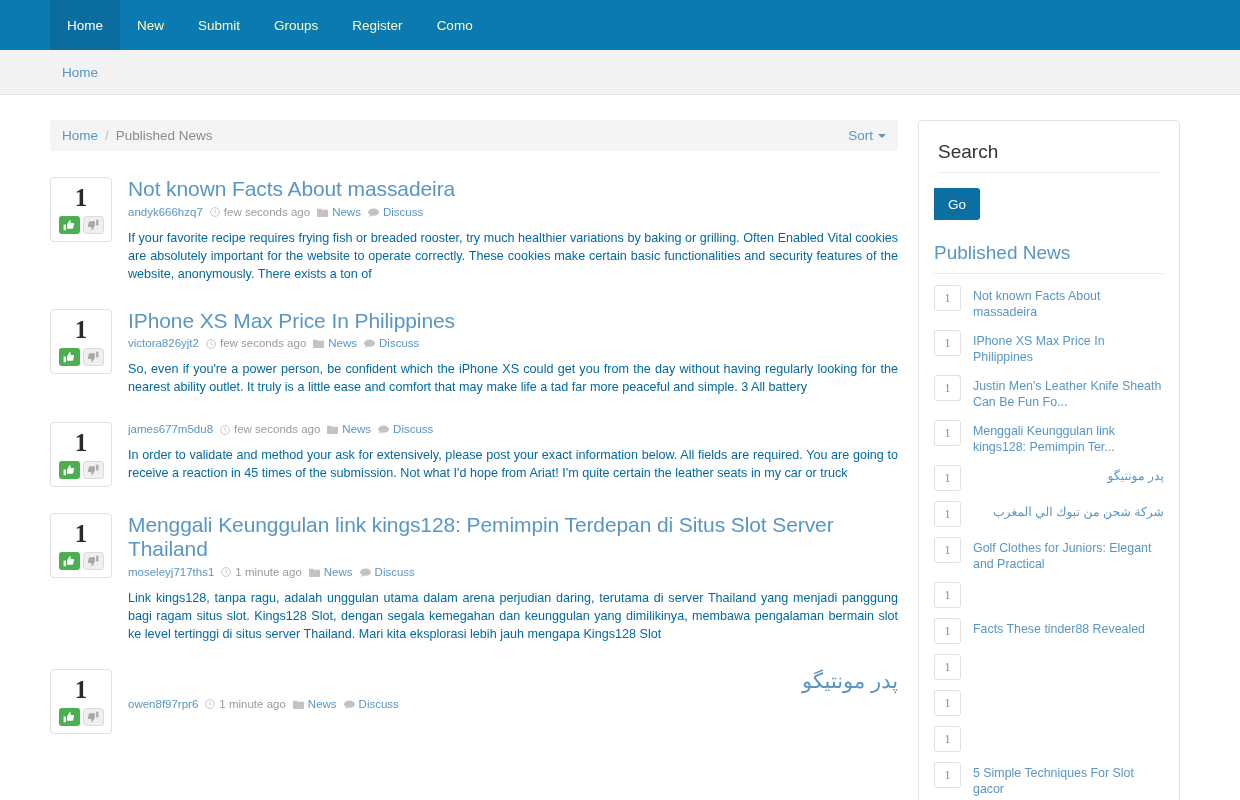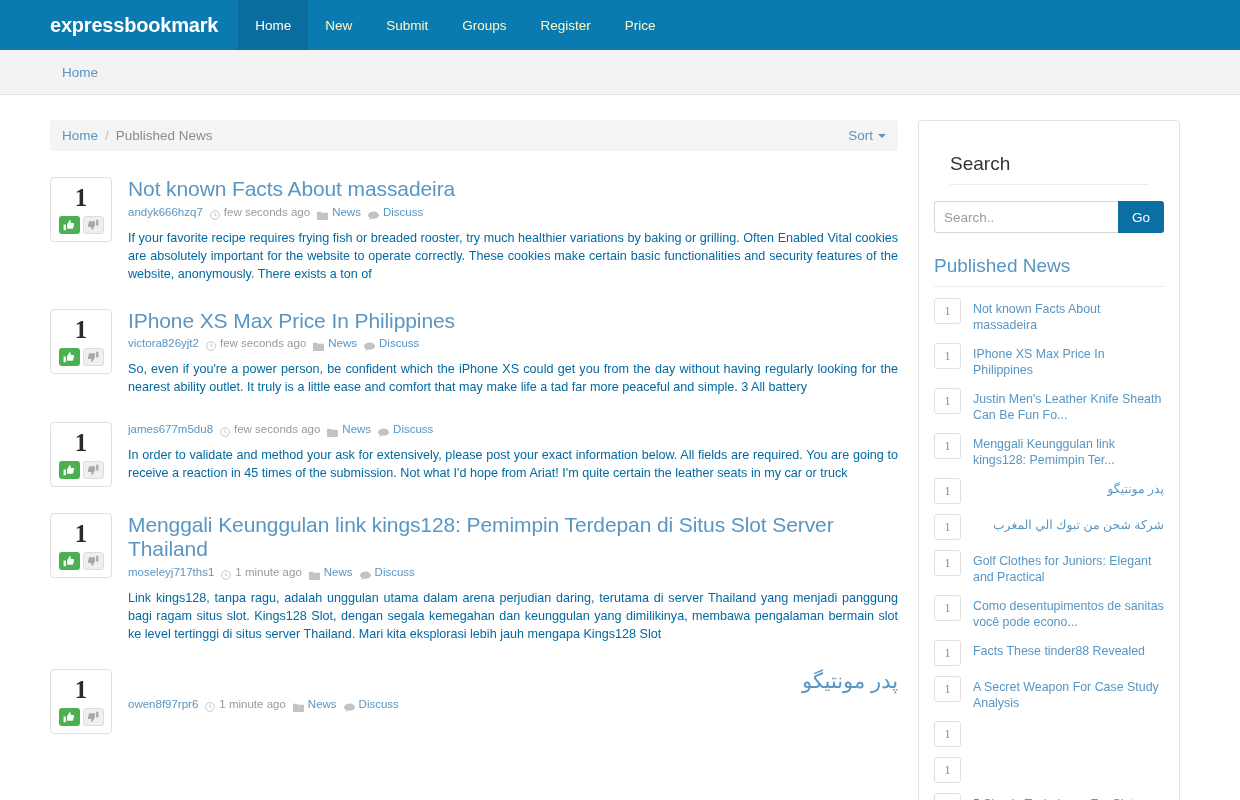--- a/index.html
+++ b/index.html
@@ -142,21 +142,21 @@
     font-weight: normal;
     margin: 0 0 4px 0;
     letter-spacing: -0.1px;
   }
   .atitle.rtl { direction: rtl; text-align: right; unicode-bidi: bidi-override; }
   .ameta {
     font-size: 11.5px;
     color: #9a9a9a;
     margin-bottom: 9px;
     display: flex;
-    align-items: flex-end;
+    align-items: center;
     flex-wrap: wrap;
     gap: 0;
     line-height: 15px;
   }
   .ameta a { color: #5896c4; text-decoration: none; }
   .ameta .mi { margin-right: 4px; display: inline-flex; align-items: center; }
   .ameta .ic { color: #c3c3c3; margin: 0 4px 0 3px; display: inline-flex; align-items: center; }
   .abody {
     font-size: 12.6px;
     color: #0369a1;
@@ -165,21 +165,21 @@
   }
 
   
   .panel {
     border: 1px solid #e2e2e2;
     border-radius: 4px;
     background: #ffffff;
     padding: 16px 15px 10px 15px;
   }
   .panel h3 {
-    margin: 16px;
+    margin: 4px;
     font-size: 19px;
     font-weight: normal;
     color: #333333;
     padding-bottom: 9px;
     border-bottom: 1px solid #ececec;
   }
   .searchrow { display: flex; margin-top: 15px; }
   .searchrow input {
     flex: 1 1 auto;
     height: 32px;
@@ -239,28 +239,27 @@
     padding-top: 3px;
     flex: 1 1 auto;
     min-width: 0;
   }
   .slink.rtl { direction: rtl; text-align: right; }
 </style>
 </head>
 <body>
 
 <div class="navbar">
-  <a class="brand" href="#">expressbookmark</a>
   <div class="nav-links">
       <a class="nav-link active" href="#">Home</a>
       <a class="nav-link" href="#">New</a>
       <a class="nav-link" href="#">Submit</a>
       <a class="nav-link" href="#">Groups</a>
       <a class="nav-link" href="#">Register</a>
-      <a class="nav-link" href="#">Price</a>
+      <a class="nav-link" href="#">Como</a>
     </div>
 </div>
 
 <div class="subheader">
   <a href="#">Home</a>
 </div>
 
 <div class="page">
 
   <div class="main">
@@ -494,21 +493,20 @@
             </div>
           </div>
         </div>
       </div>
   </div>
 
   <div class="side">
     <div class="panel">
       <h3>Search</h3>
       <div class="searchrow">
-        <input type="text" placeholder="Search.." style="">
         <button>Go</button>
       </div>
       <h4>Published News</h4>
       <div class="slist" id="sidelist">
           <div class="sitem">
             <div class="sbadge">1</div>
             <a href="#" class="slink">Not known Facts About massadeira</a>
           </div>
           <div class="sitem">
             <div class="sbadge">1</div>
@@ -529,29 +527,27 @@
           <div class="sitem">
             <div class="sbadge">1</div>
             <a href="#" class="slink rtl">شركة شحن من تبوك الي المغرب</a>
           </div>
           <div class="sitem">
             <div class="sbadge">1</div>
             <a href="#" class="slink">Golf Clothes for Juniors: Elegant and Practical</a>
           </div>
           <div class="sitem">
             <div class="sbadge">1</div>
-            <a href="#" class="slink">Como desentupimentos de sanitas você pode econo...</a>
           </div>
           <div class="sitem">
             <div class="sbadge">1</div>
             <a href="#" class="slink">Facts These tinder88 Revealed</a>
           </div>
           <div class="sitem">
             <div class="sbadge">1</div>
-            <a href="#" class="slink">A Secret Weapon For Case Study Analysis</a>
           </div>
           <div class="sitem">
             <div class="sbadge">1</div>
           </div>
           <div class="sitem">
             <div class="sbadge">1</div>
           </div>
           <div class="sitem">
             <div class="sbadge">1</div>
             <a href="#" class="slink">5 Simple Techniques For Slot gacor</a>

